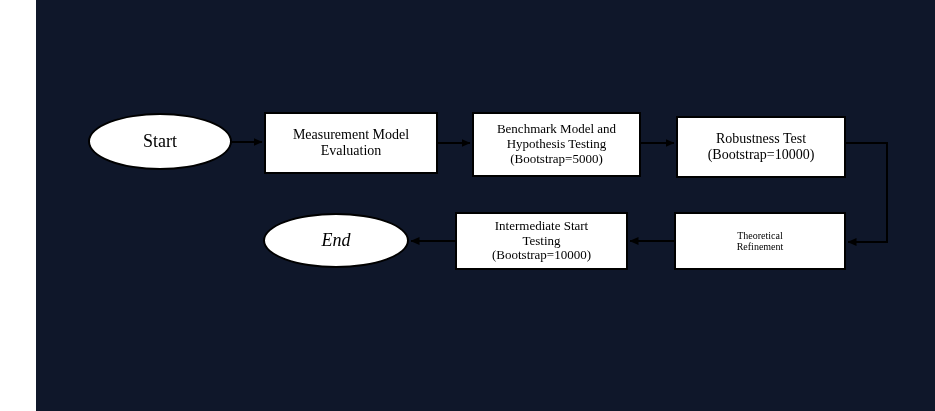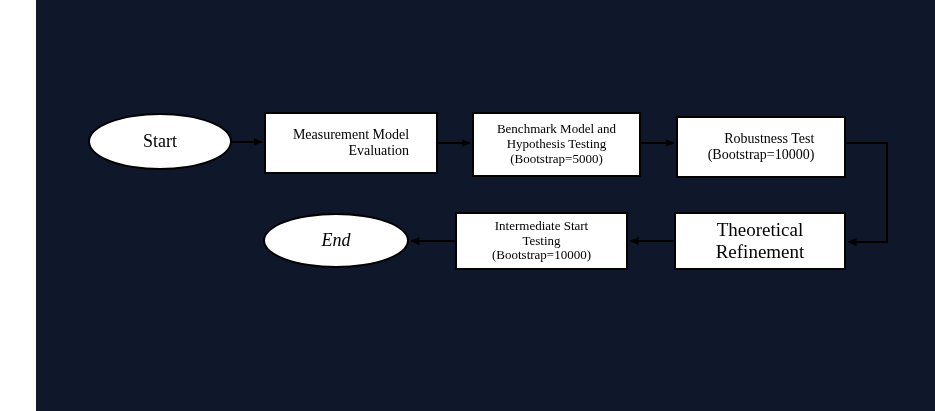--- a/index.html
+++ b/index.html
@@ -32,22 +32,22 @@
   }
   .terminator {
     border: 2px solid #000000;
     border-radius: 50%;
   }
   .node-text {
     display: block;
     white-space: pre-line;
     padding: 0 4px;
   }
-  .t-15 { font-size: 19px; }
-  .t-14 { font-size: 14px; text-align: right; }
+  .t-15 { font-size: 10px; }
+  .t-14 { font-size: 14px; }
   .t-13 { font-size: 13px; }
   .t-18 { font-size: 18px; }
   .edge-layer {
     position: absolute;
     left: 0;
     top: 0;
     width: 935px;
     height: 411px;
     pointer-events: none;
   }

